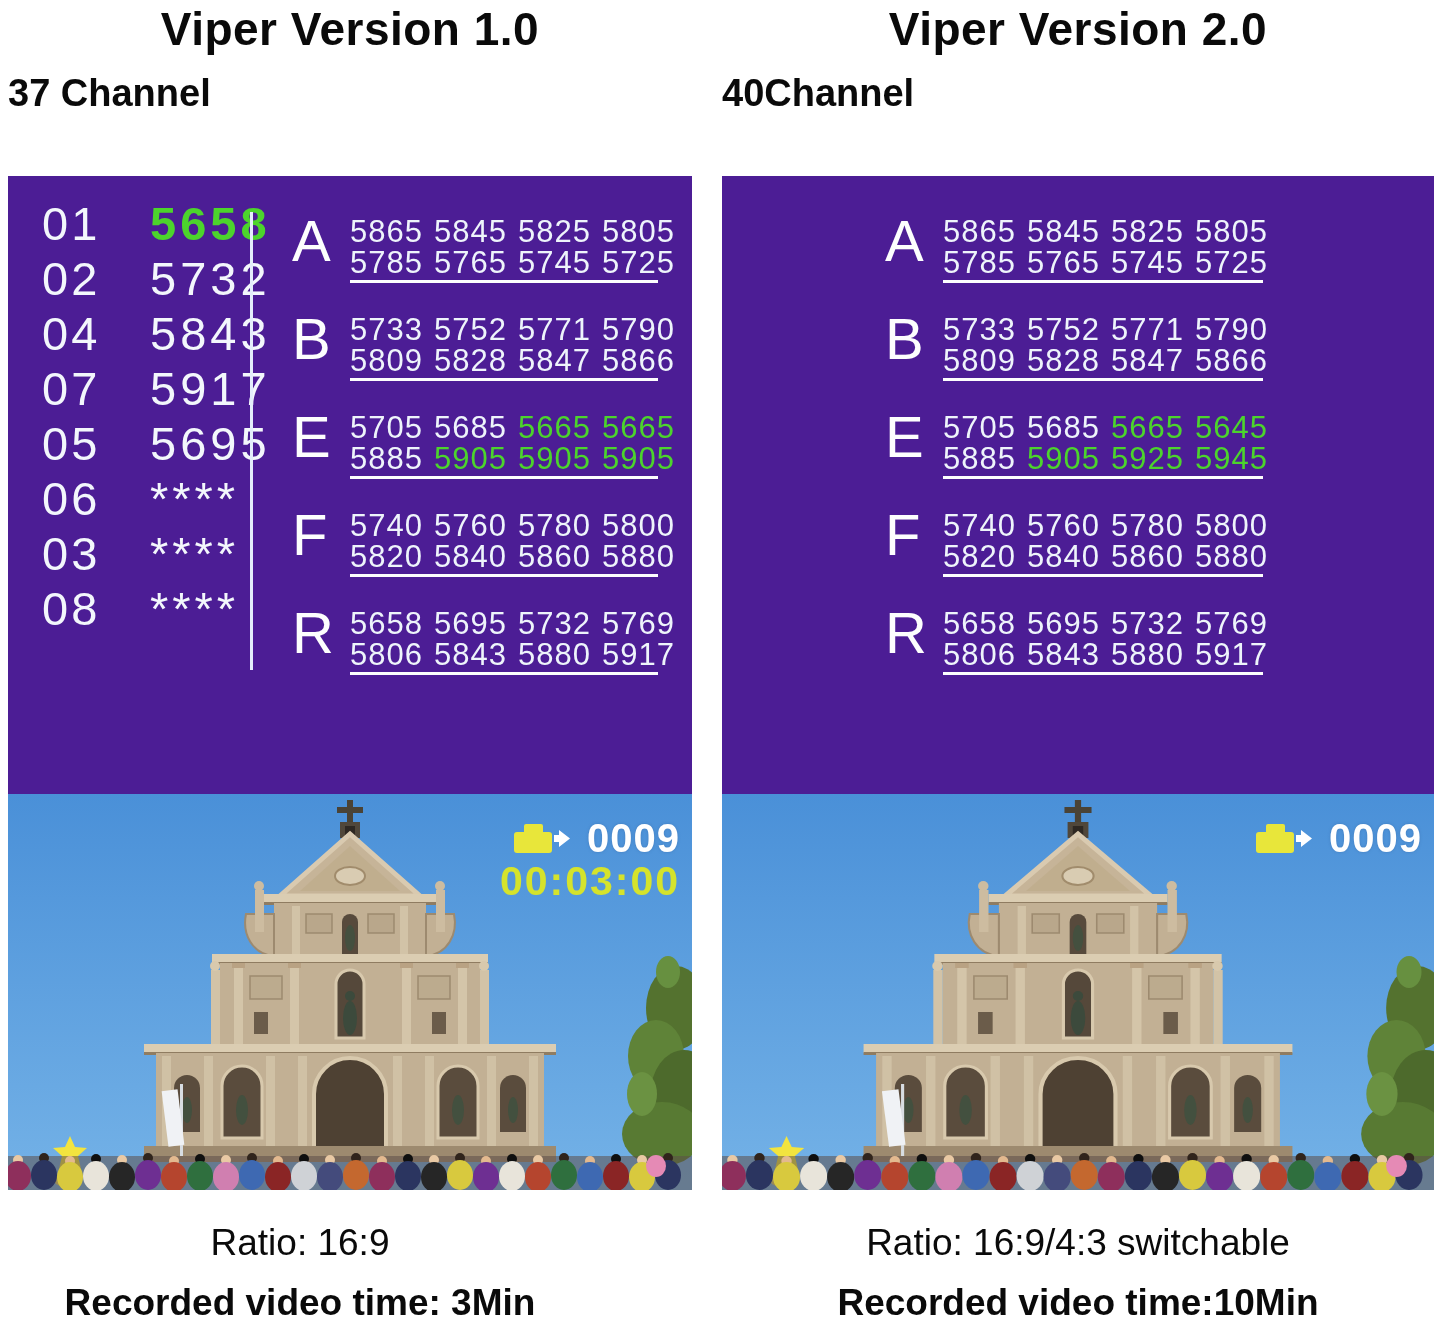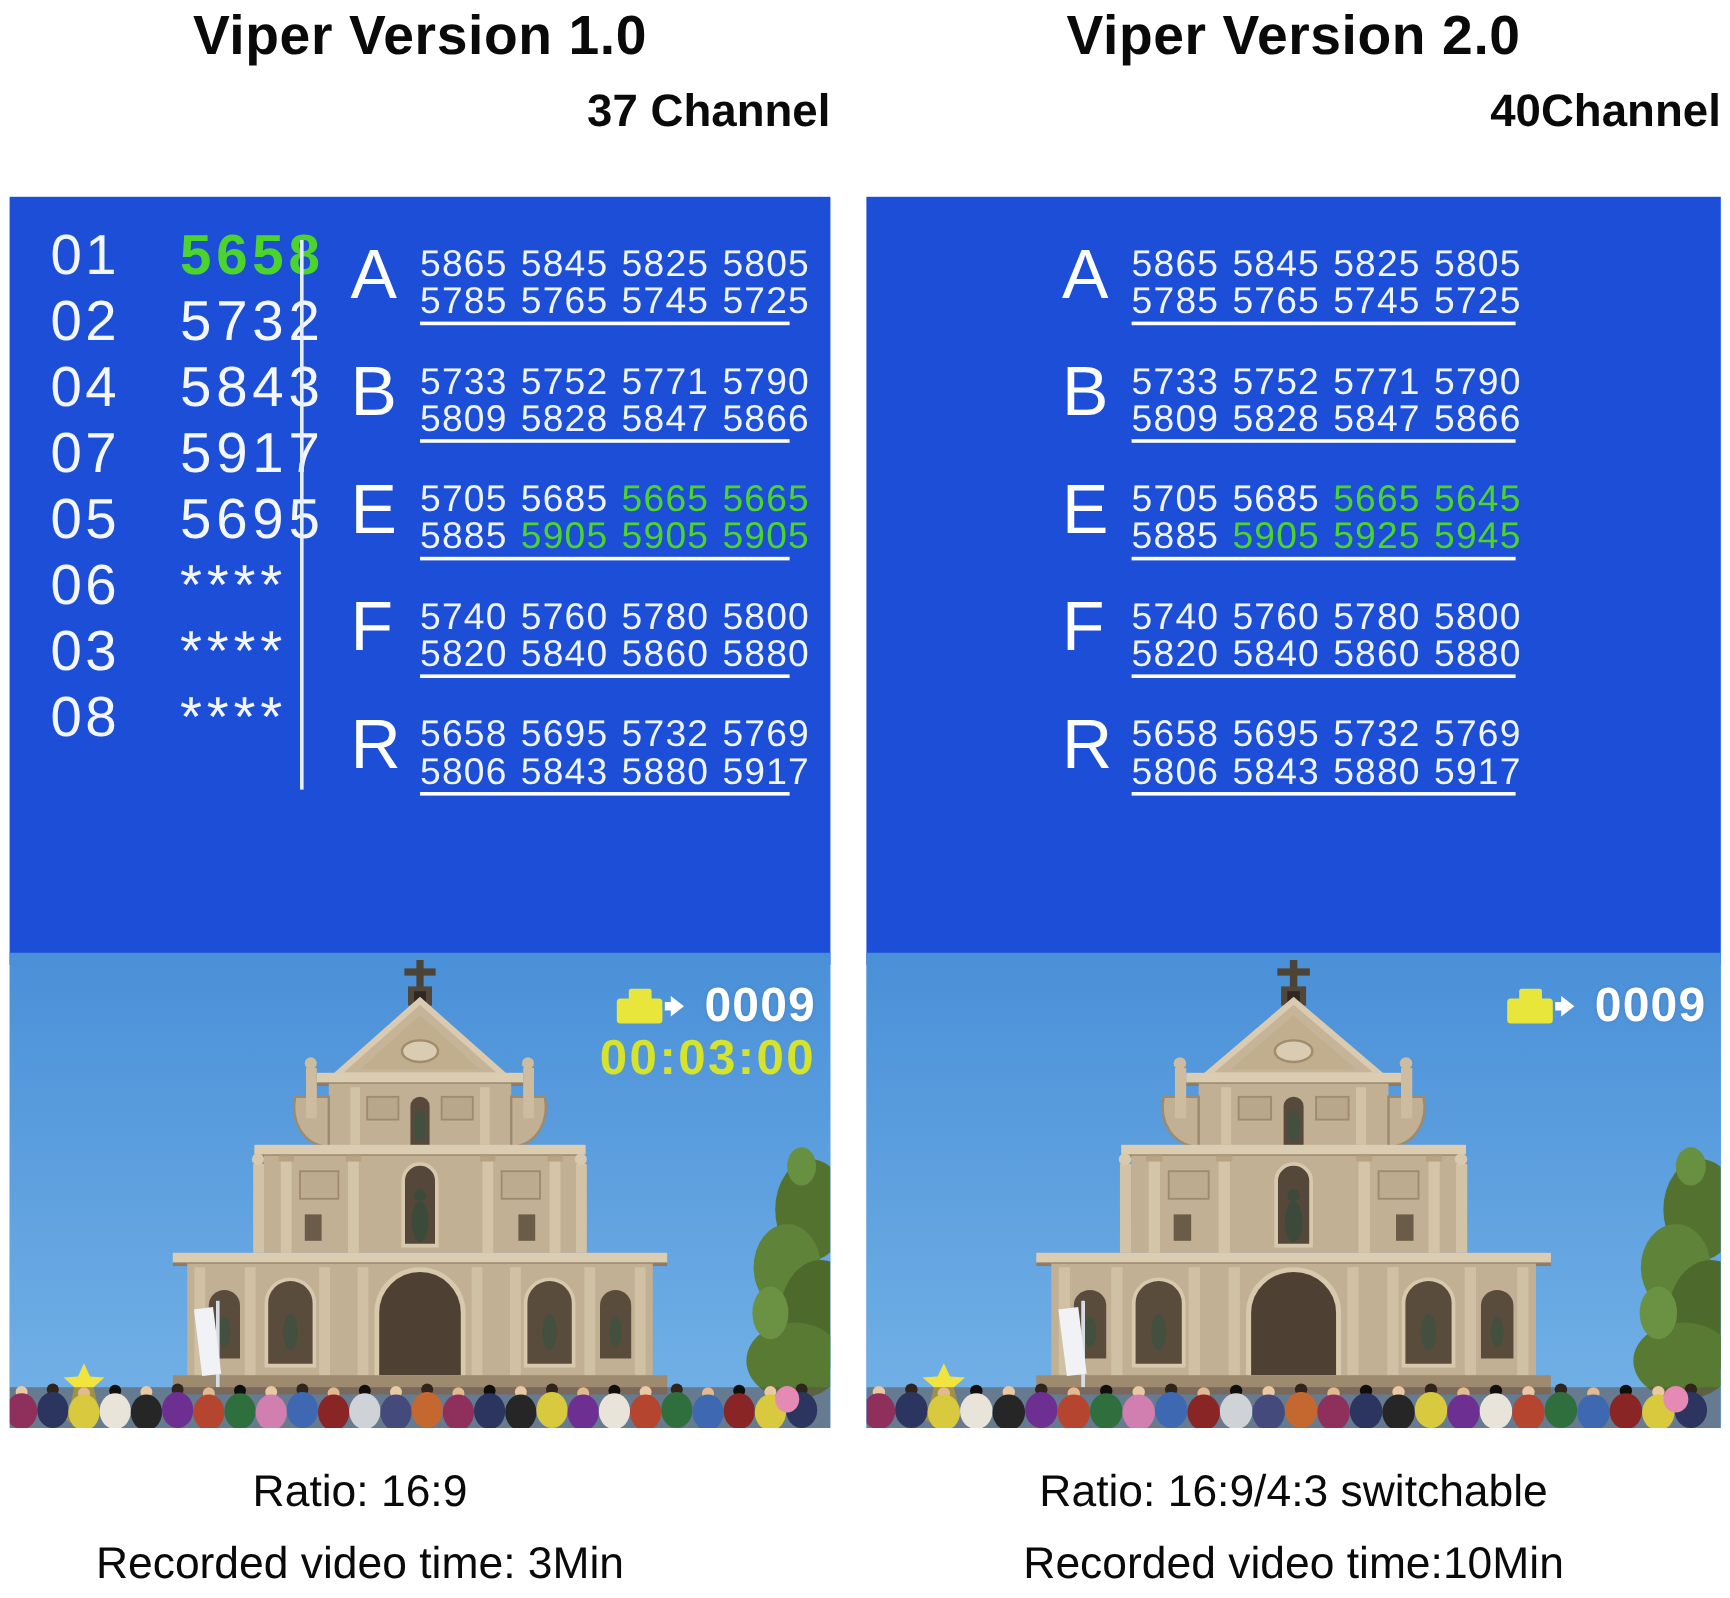--- a/index.html
+++ b/index.html
@@ -4,23 +4,23 @@
 <style>
   html,body{margin:0;padding:0}
   body{
     width:1442px;height:1332px;position:relative;overflow:hidden;
     background:#ffffff;font-family:"Liberation Sans",sans-serif;color:#0a0a0a;
   }
   .c1{left:8px;width:684px}
   .c2{left:722px;width:712px}
 
   .title{position:absolute;top:2px;font-size:46px;font-weight:bold;text-align:center;letter-spacing:.5px}
-  .subtitle{position:absolute;top:72px;font-size:38px;font-weight:bold;text-align:right}
-
-  .panel{position:absolute;top:164px;height:640px;background:#1d4ed8}
+  .subtitle{position:absolute;top:72px;font-size:38px;font-weight:bold;text-align:left}
+
+  .panel{position:absolute;top:176px;height:640px;background:#4c1d95}
   #panel-v1{left:8px;width:684px}
   #panel-v2{left:722px;width:712px}
 
   .chan-list{position:absolute;left:34px;top:22px}
   .chan-row{height:55px;display:flex;align-items:flex-start;font-size:47px;line-height:52px;color:#f3f7fc}
   .chan-no{width:80px;letter-spacing:3px}
   .chan-val{margin-left:28px;letter-spacing:4px}
   .green{color:#4cd42c}
   .bold{font-weight:bold}
 
@@ -41,21 +41,21 @@
   #photo-v2{left:722px;width:712px}
   .photo svg.scene{display:block;width:100%;height:100%}
 
   .osd{position:absolute;top:24px;right:12px;text-align:right;font-weight:bold}
   .osd-line1{display:flex;align-items:center;justify-content:flex-end;gap:16px;font-size:40px;line-height:40px;color:#ffffff;
     text-shadow:0 0 3px rgba(60,110,170,.6)}
   .osd-counter{letter-spacing:1px}
   .osd-time{font-size:41px;line-height:46px;color:#d5e32c;letter-spacing:2px;margin-top:0}
 
   .cap1{position:absolute;top:1222px;font-size:37px;font-weight:normal;text-align:center}
-  .cap2{position:absolute;top:1282px;font-size:37px;font-weight:normal;text-align:center}
+  .cap2{position:absolute;top:1282px;font-size:37px;font-weight:bold;text-align:center}
   .cap-l{left:0;width:600px}
   .cap-r{left:722px;width:712px}
 </style>
 </head>
 <body>
 
 <svg width="0" height="0" style="position:absolute" aria-hidden="true">
   <defs>
     <linearGradient id="sky" x1="0" y1="0" x2="0" y2="1">
       <stop offset="0" stop-color="#4a90d8"></stop>

